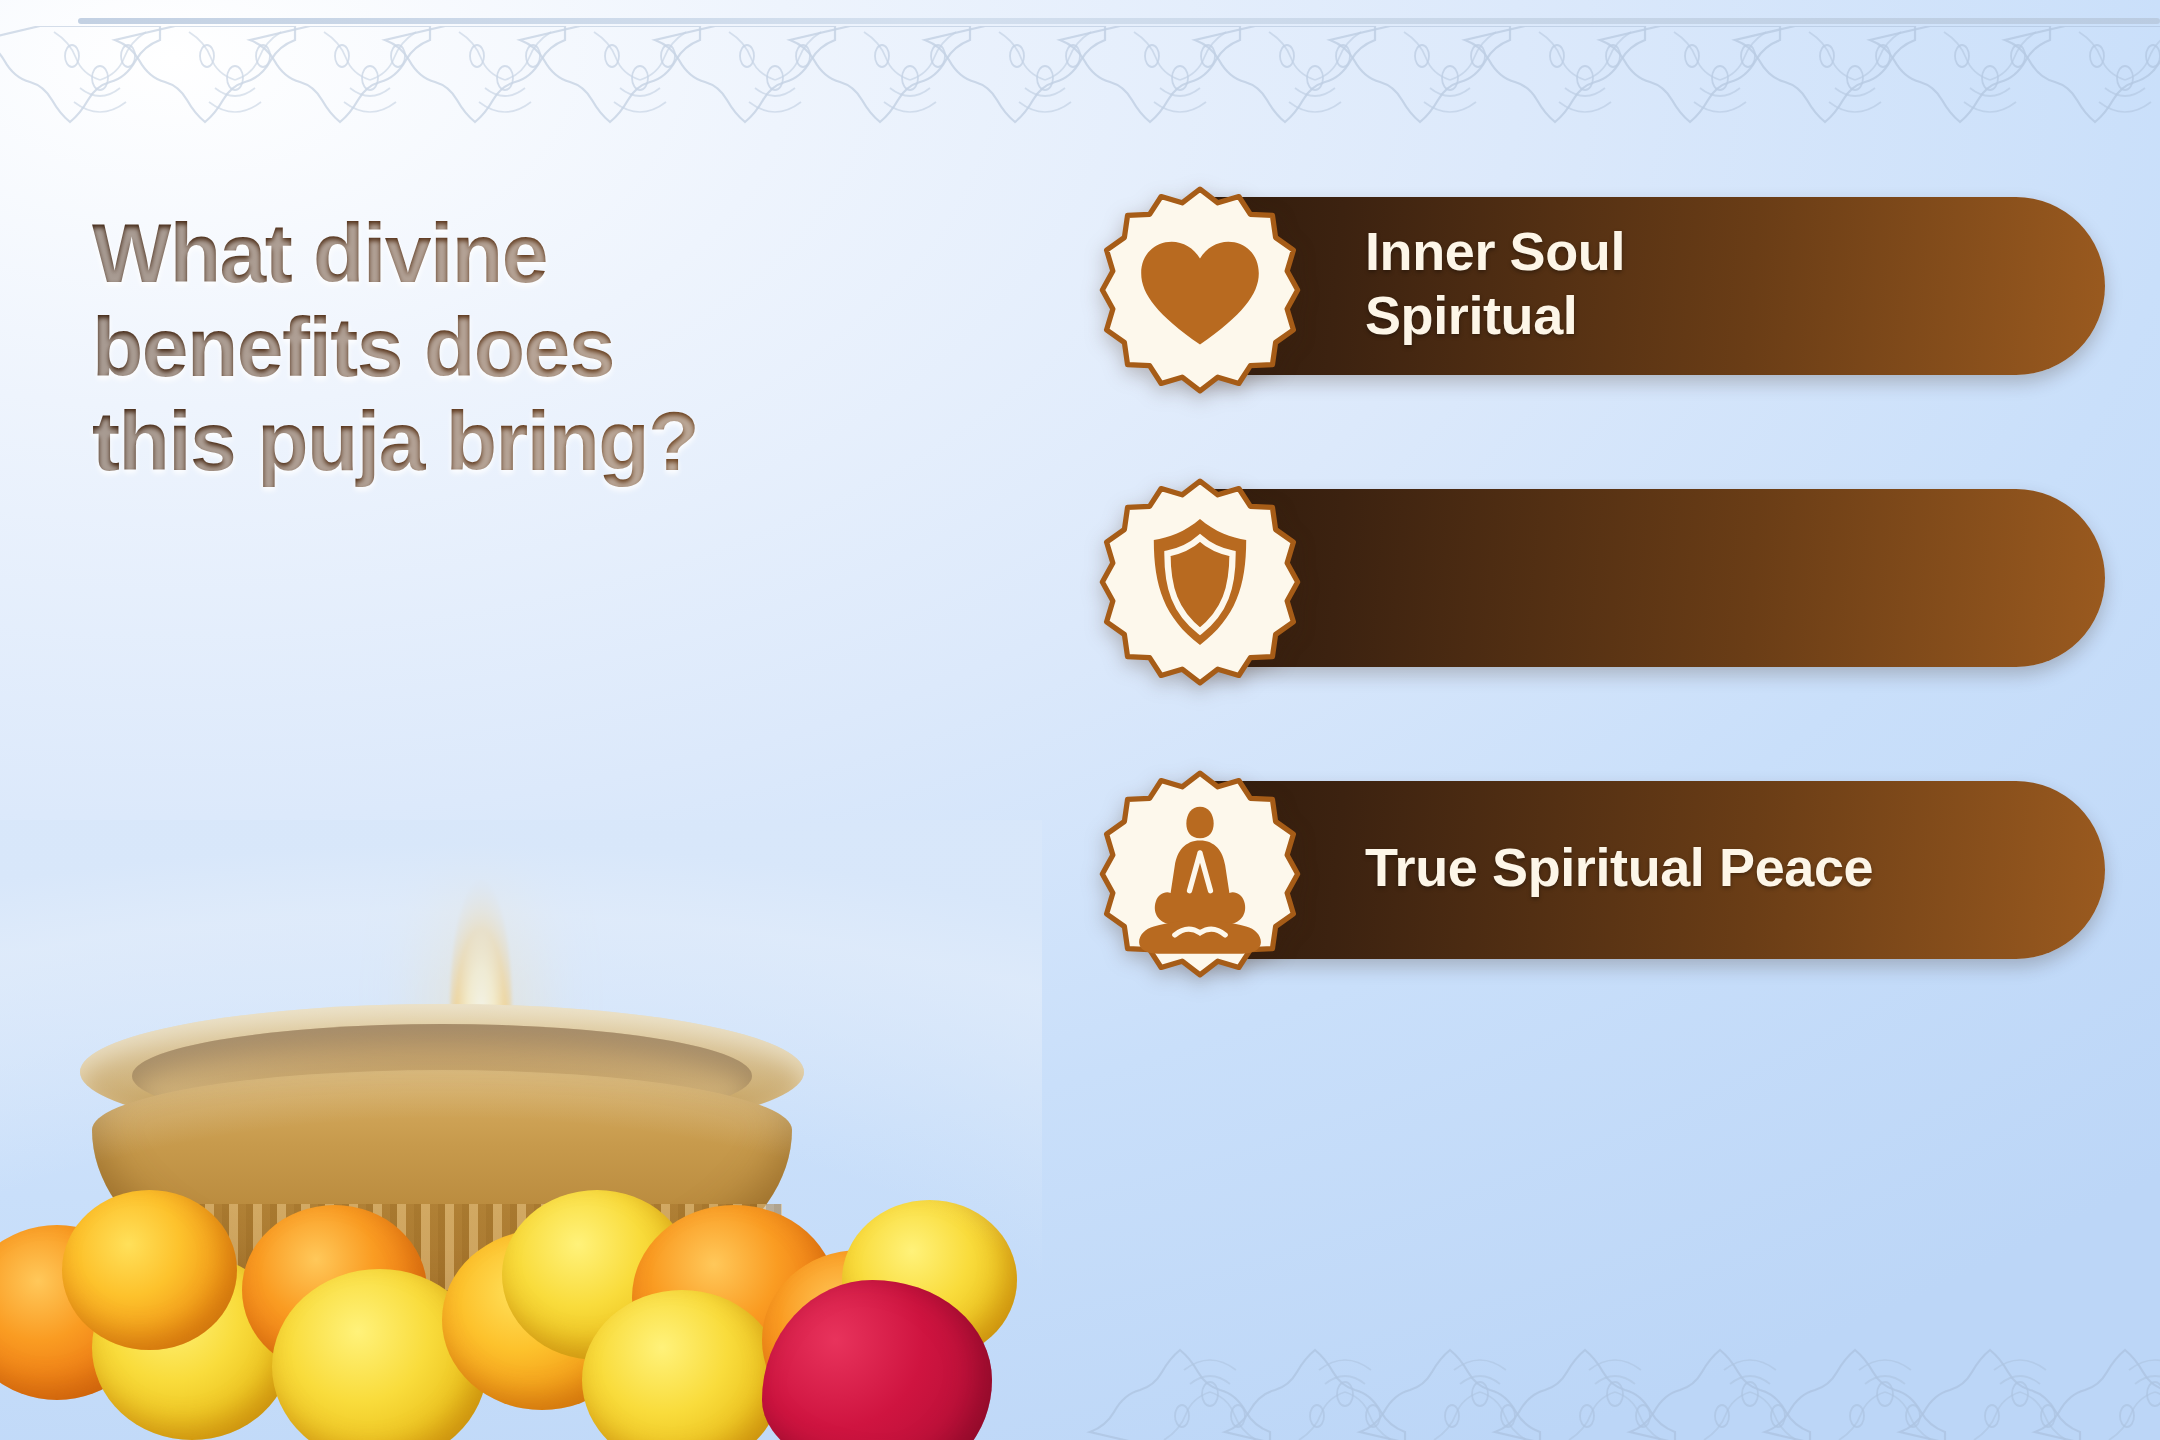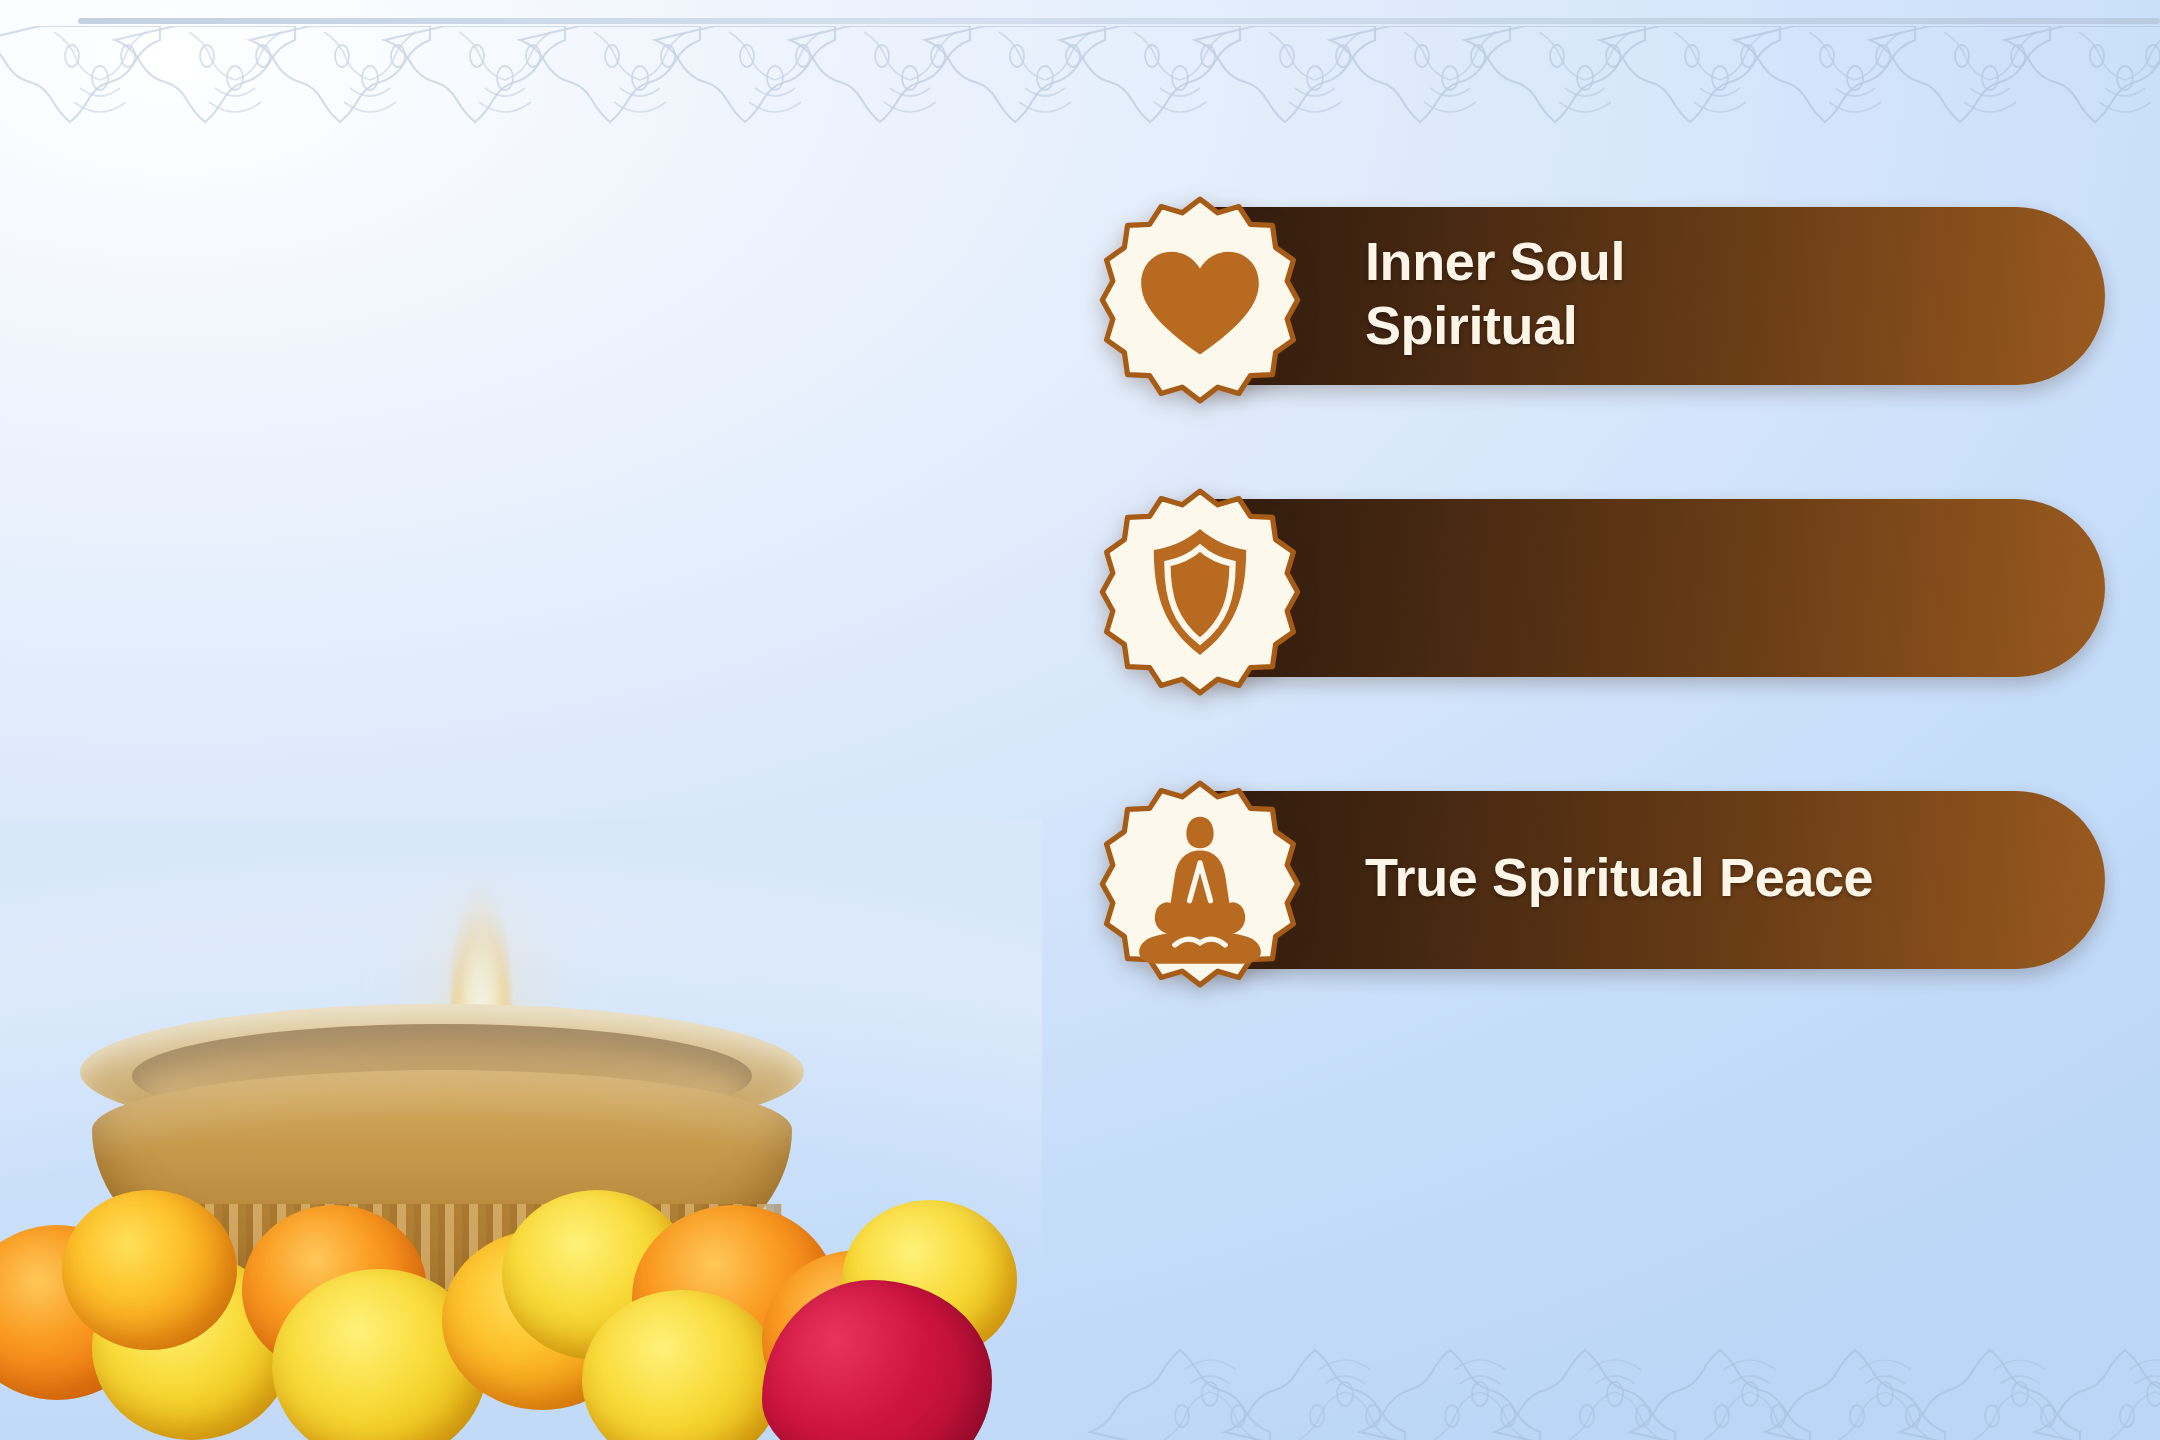--- a/index.html
+++ b/index.html
@@ -56,21 +56,21 @@
     -webkit-text-fill-color: transparent;
     text-shadow: 0 3px 5px rgba(255,255,255,.55);
     filter: drop-shadow(0 2px 2px rgba(255,255,255,.6));
   }
   .headline .ln { display: block; }
 
   
   .cards {
     position: absolute;
     left: 1095px;
-    top: 195px;
+    top: 185px;
     width: 1010px;
   }
   .card {
     position: relative;
     height: 198px;
     margin-bottom: 94px;
     display: flex;
     align-items: center;
   }
   .card:last-child { margin-bottom: 0; }
@@ -259,20 +259,25 @@
           <use href="#mt" x="1390" y="0"></use>
           <use href="#mt" x="1525" y="0"></use>
         <use href="#mt" x="1660" y="0"></use>
           <use href="#mt" x="1795" y="0"></use>
           <use href="#mt" x="1930" y="0"></use>
         <use href="#mt" x="2065" y="0"></use>
       </g>
     </svg>
   </div>
 
+  <h1 class="headline">
+    <span class="ln">What divine</span>
+    <span class="ln">benefits does</span>
+    <span class="ln">this puja bring?</span>
+  </h1>
 
   <div class="cards">
 
     <div class="card">
       <div class="pill"></div>
       <div class="badge">
         <svg viewBox="0 0 200 200">
           <path d="M100 4 L117 17 L137 11 L148 28 L169 29 L172 50 L189 62 L183 82 L193 100 L183 118 L189 138 L172 150 L169 171 L148 172 L137 189 L117 183 L100 196 L83 183 L63 189 L52 172 L31 171 L28 150 L11 138 L17 118 L7 100 L17 82 L11 62 L28 50 L31 29 L52 28 L63 11 L83 17 Z" fill="#fdf8ec" stroke="#a65c17" stroke-width="5" stroke-linejoin="round"></path>
           <g>
             <path d="M100 152 C 60 124 44 104 44 84 C 44 66 57 54 73 54 C 84 54 94 60 100 70 C 106 60 116 54 127 54 C 143 54 156 66 156 84 C 156 104 140 124 100 152 Z" fill="#b86a20"></path>

